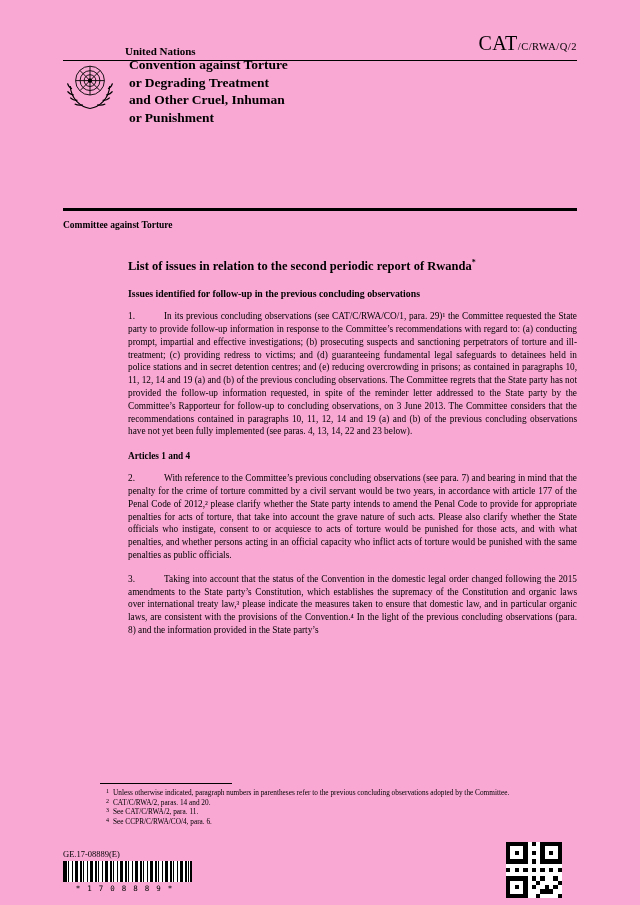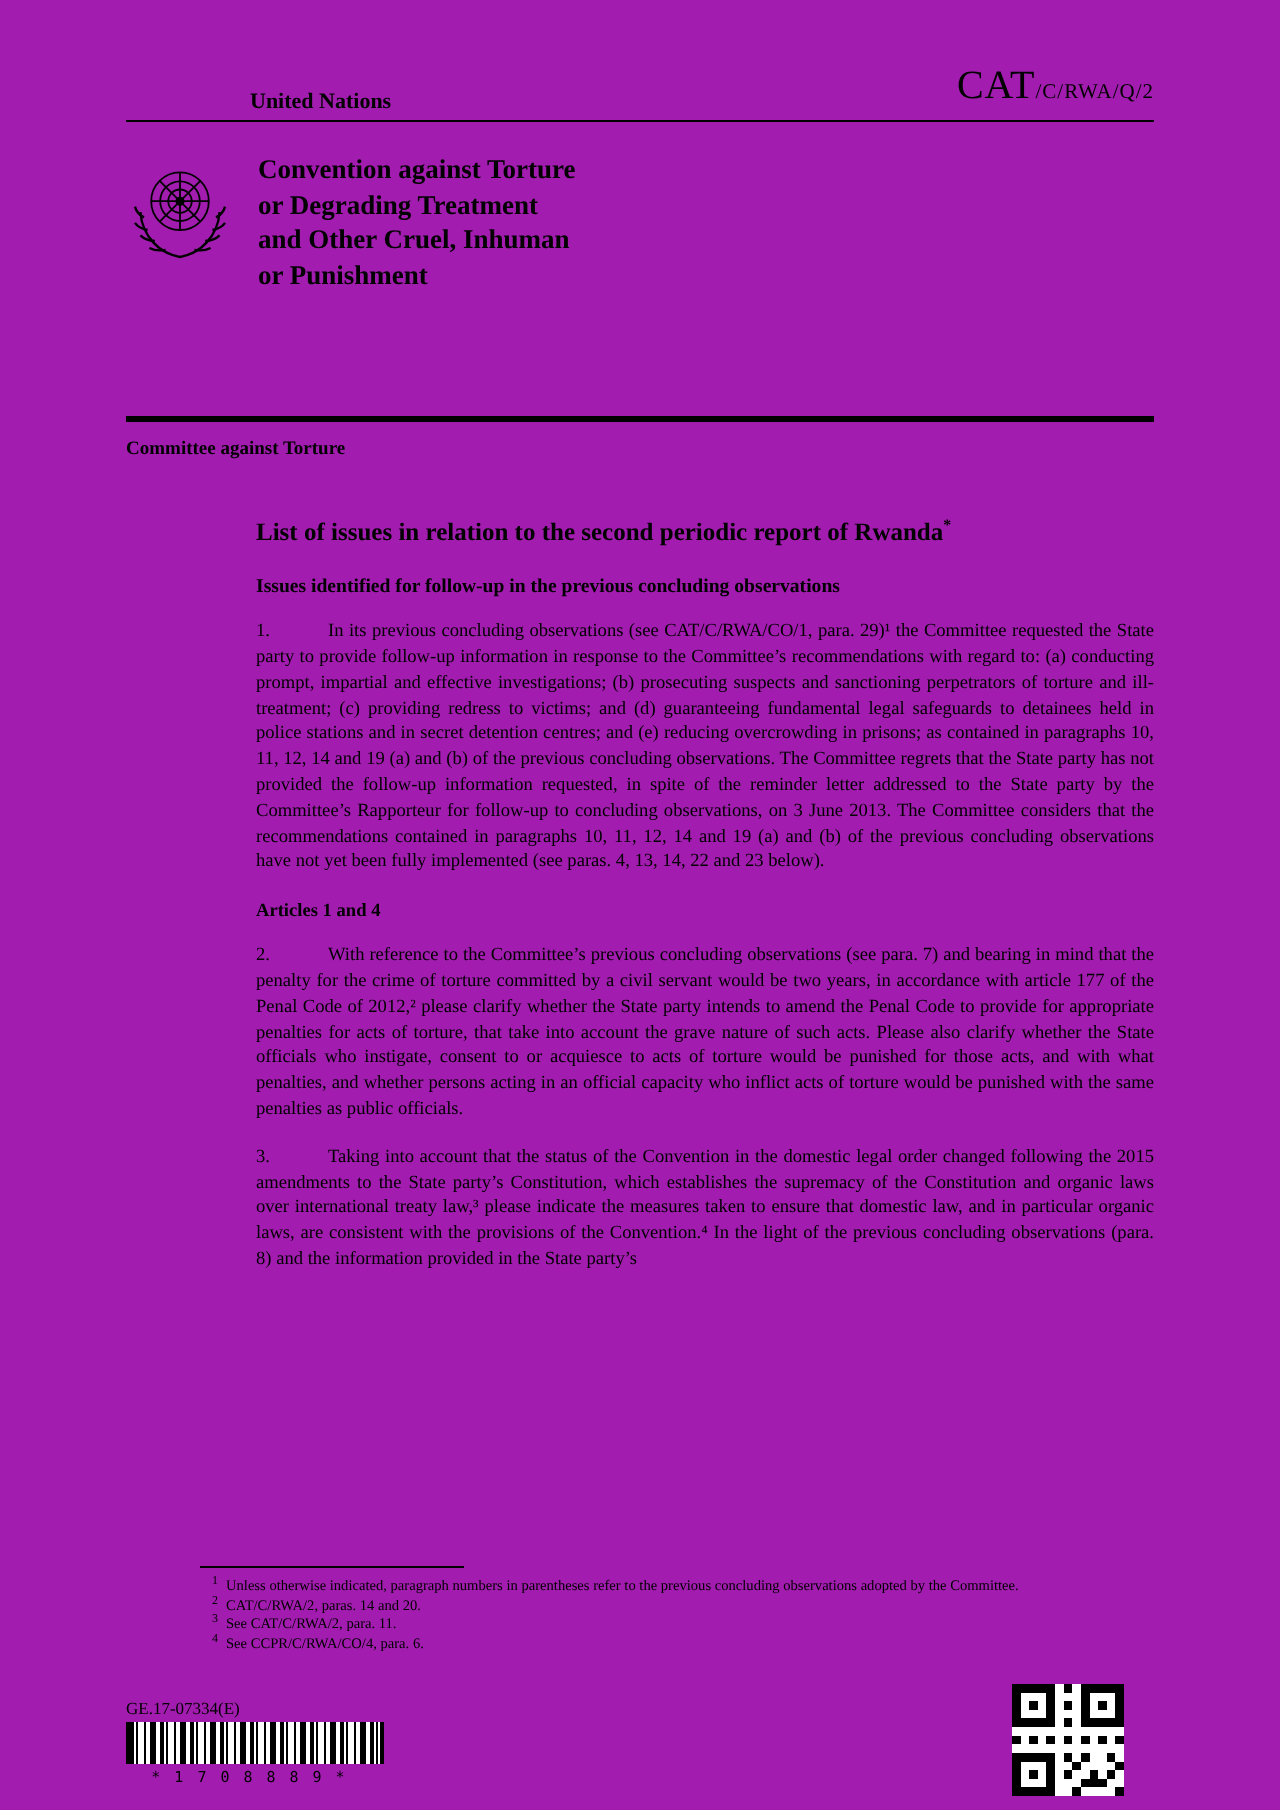--- a/index.html
+++ b/index.html
@@ -1,37 +1,37 @@
 <!DOCTYPE html>
 <html><head>
 <meta charset="utf-8">
 <style>
   * { margin:0; padding:0; box-sizing:border-box; }
   html,body { background:#e8e8e8; }
   .page {
     position:relative;
     width:640px; height:905px;
     margin:0 auto;
-    background:#a21caf;
+    background:#f9a8d4;
     font-family:"Liberation Serif","DejaVu Serif",serif;
     color:#000;
     overflow:hidden;
   }
   
   .topbar {
     position:absolute; top:33px; left:63px; right:63px;
     display:flex; justify-content:space-between; align-items:flex-end;
     border-bottom:1px solid #000; padding-bottom:3px;
   }
   .org { font-weight:bold; font-size:11px; margin-left:62px; }
   .symbol { font-size:20px; letter-spacing:0.5px; line-height:20px; }
   .sym-small { font-size:10.5px; }
 
   
-  .masthead { position:absolute; top:76px; left:63px; right:63px; display:flex; }
+  .masthead { position:absolute; top:56px; left:63px; right:63px; display:flex; }
   .emblem { width:54px; height:56px; flex:0 0 54px; margin-top:2px; }
   .mast-title { font-weight:bold; font-size:13.5px; line-height:17.5px; margin-left:12px; width:300px; }
   .mast-info { margin-left:auto; width:152px; font-size:8.3px; line-height:11.5px; padding-top:8px; }
 
   .rule-thick { position:absolute; top:208px; left:63px; right:63px; height:3px; background:#000; }
   .committee { position:absolute; top:220px; left:63px; font-weight:bold; font-size:9.5px; }
 
   
   .content { position:absolute; top:250px; left:128px; width:449px; }
   .doc-title { font-size:12.5px; line-height:25px; font-weight:bold; max-width:390px; }
@@ -141,21 +141,21 @@
     <div class="footnote">
       <div class="fn-marker">3</div>
       <div class="fn-text">See CAT/C/RWA/2, para. 11.</div>
     </div>
     <div class="footnote">
       <div class="fn-marker">4</div>
       <div class="fn-text">See CCPR/C/RWA/CO/4, para. 6.</div>
     </div>
   </div>
 
-  <div class="ge-number">GE.17-07334(E)</div>
+  <div class="ge-number">GE.17-08889(E)</div>
 
   <div class="barcode">
     <div class="barcode-bars"></div>
     <div class="barcode-text">*1708889*</div>
   </div>
 
   <div class="recycle">
     <span>Please recycle</span>
     <span class="recycle-icon">♻</span>
   </div>

